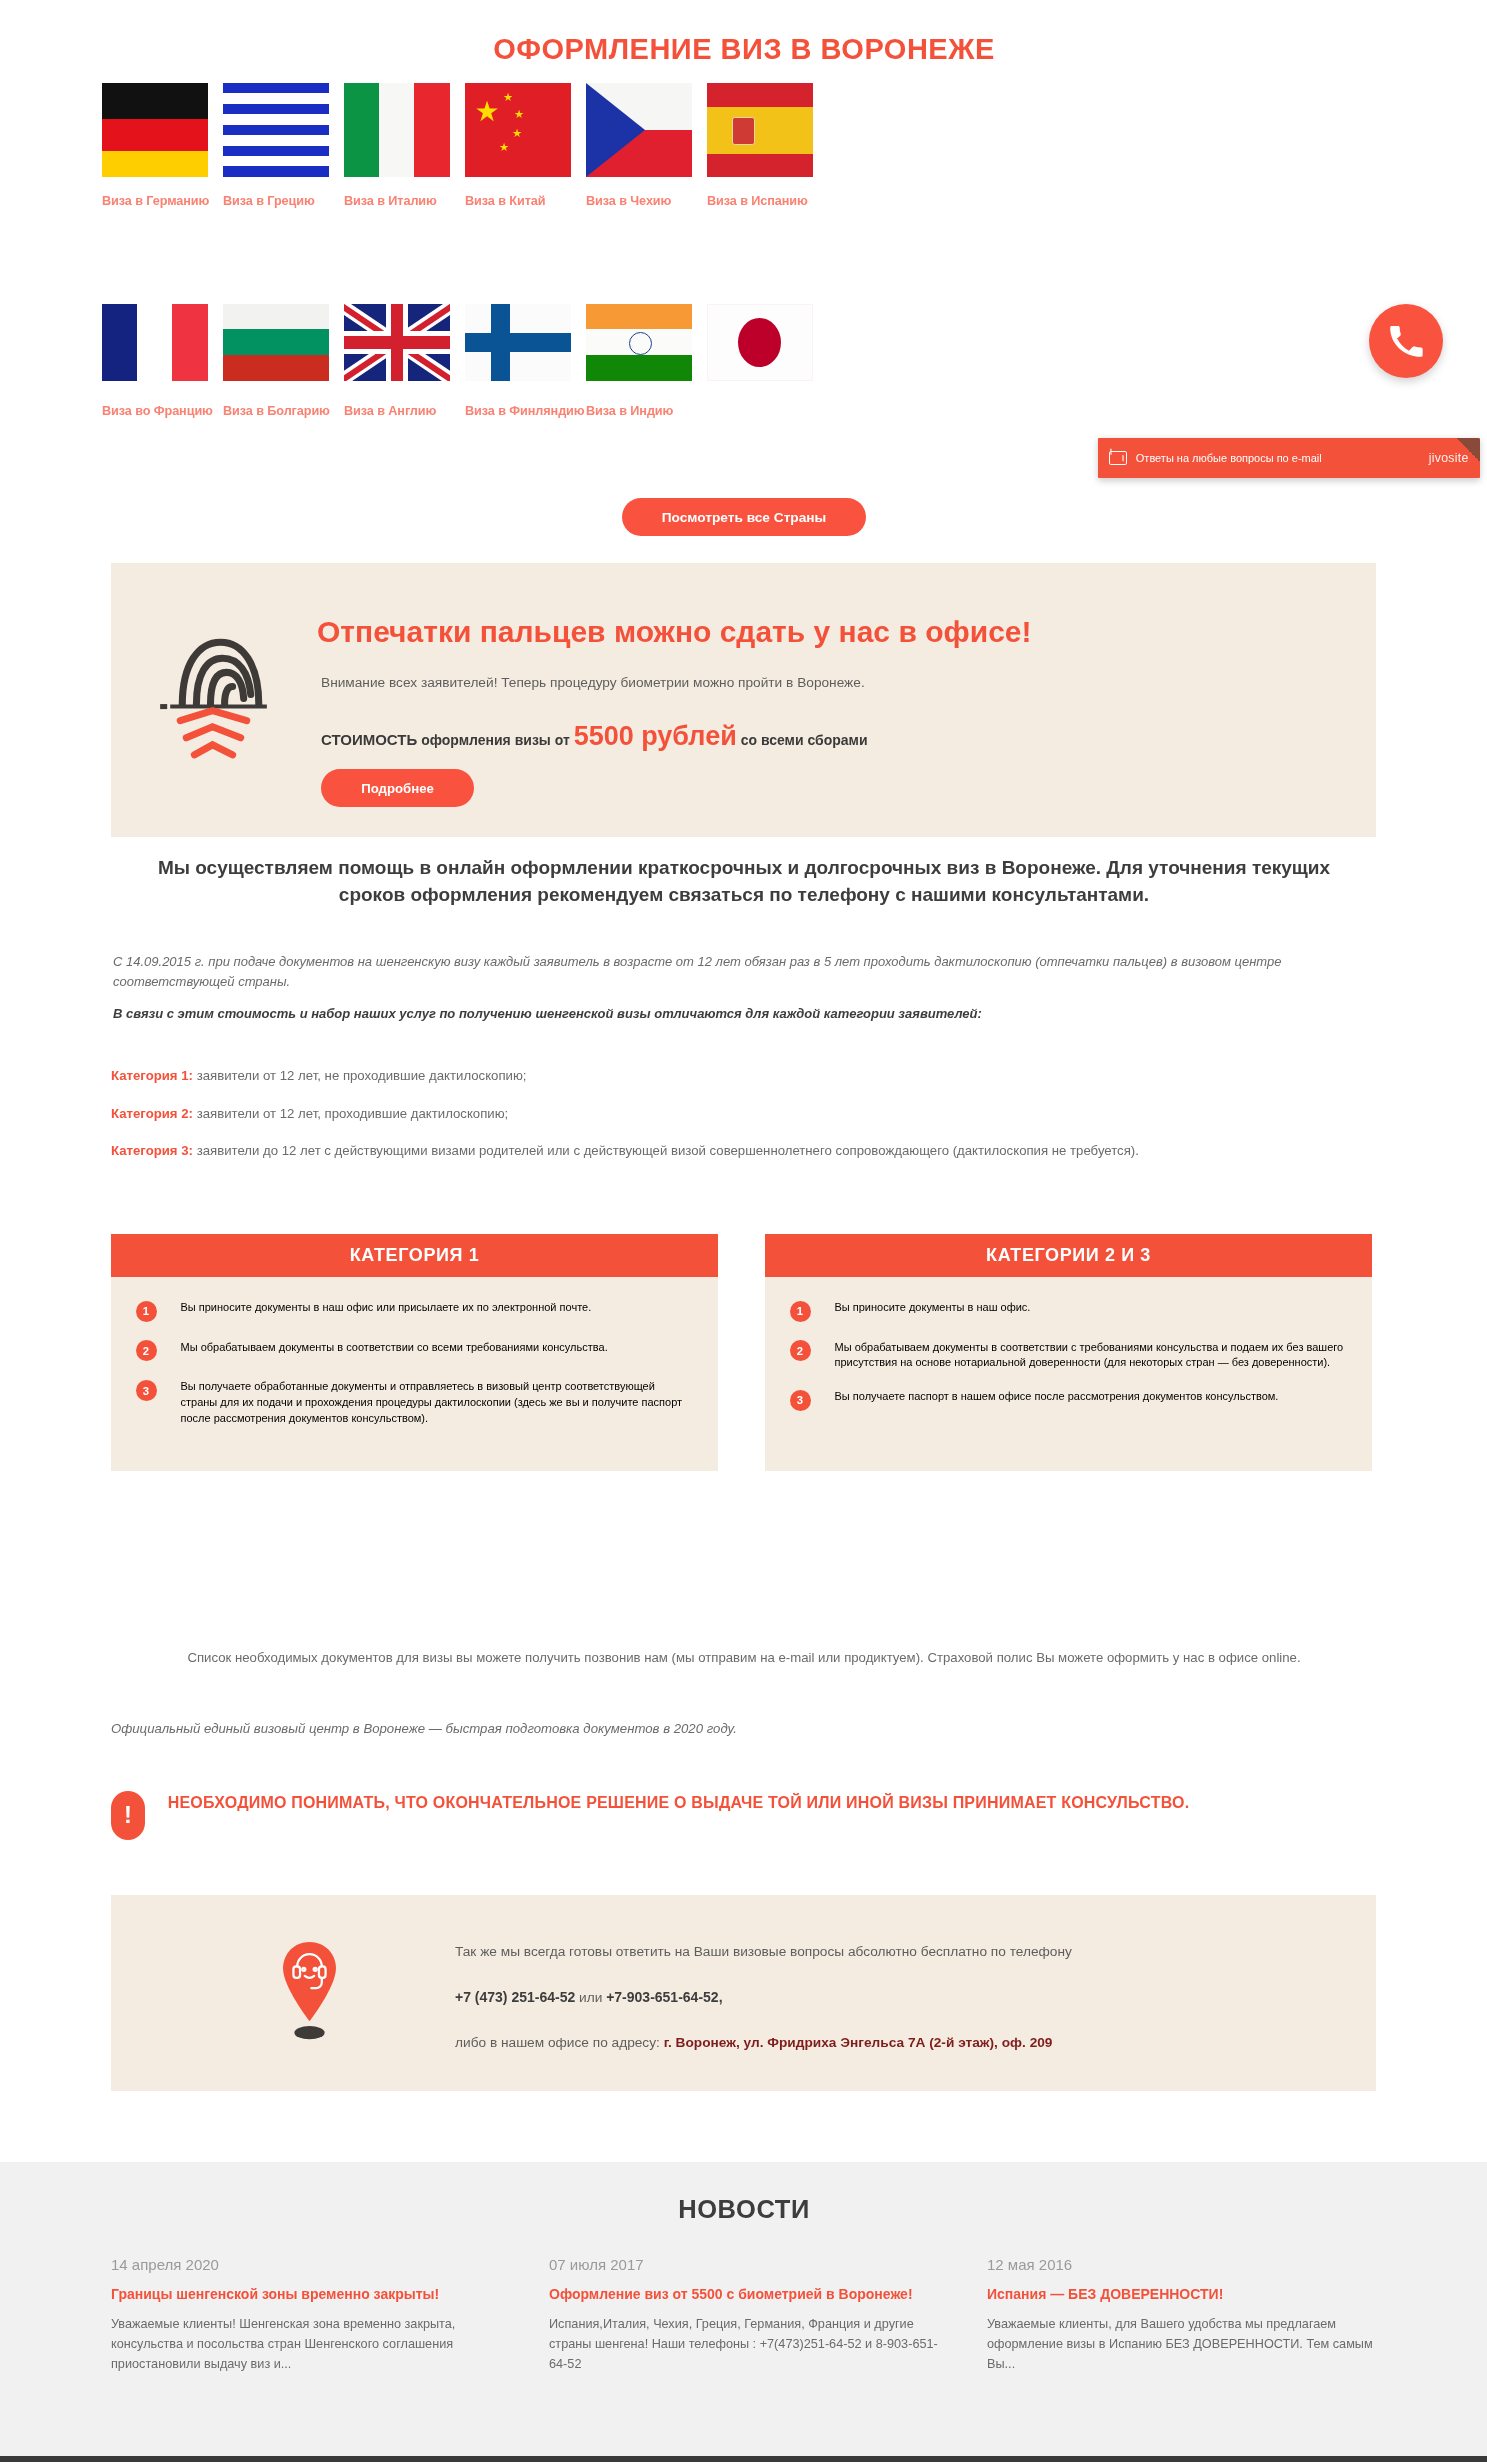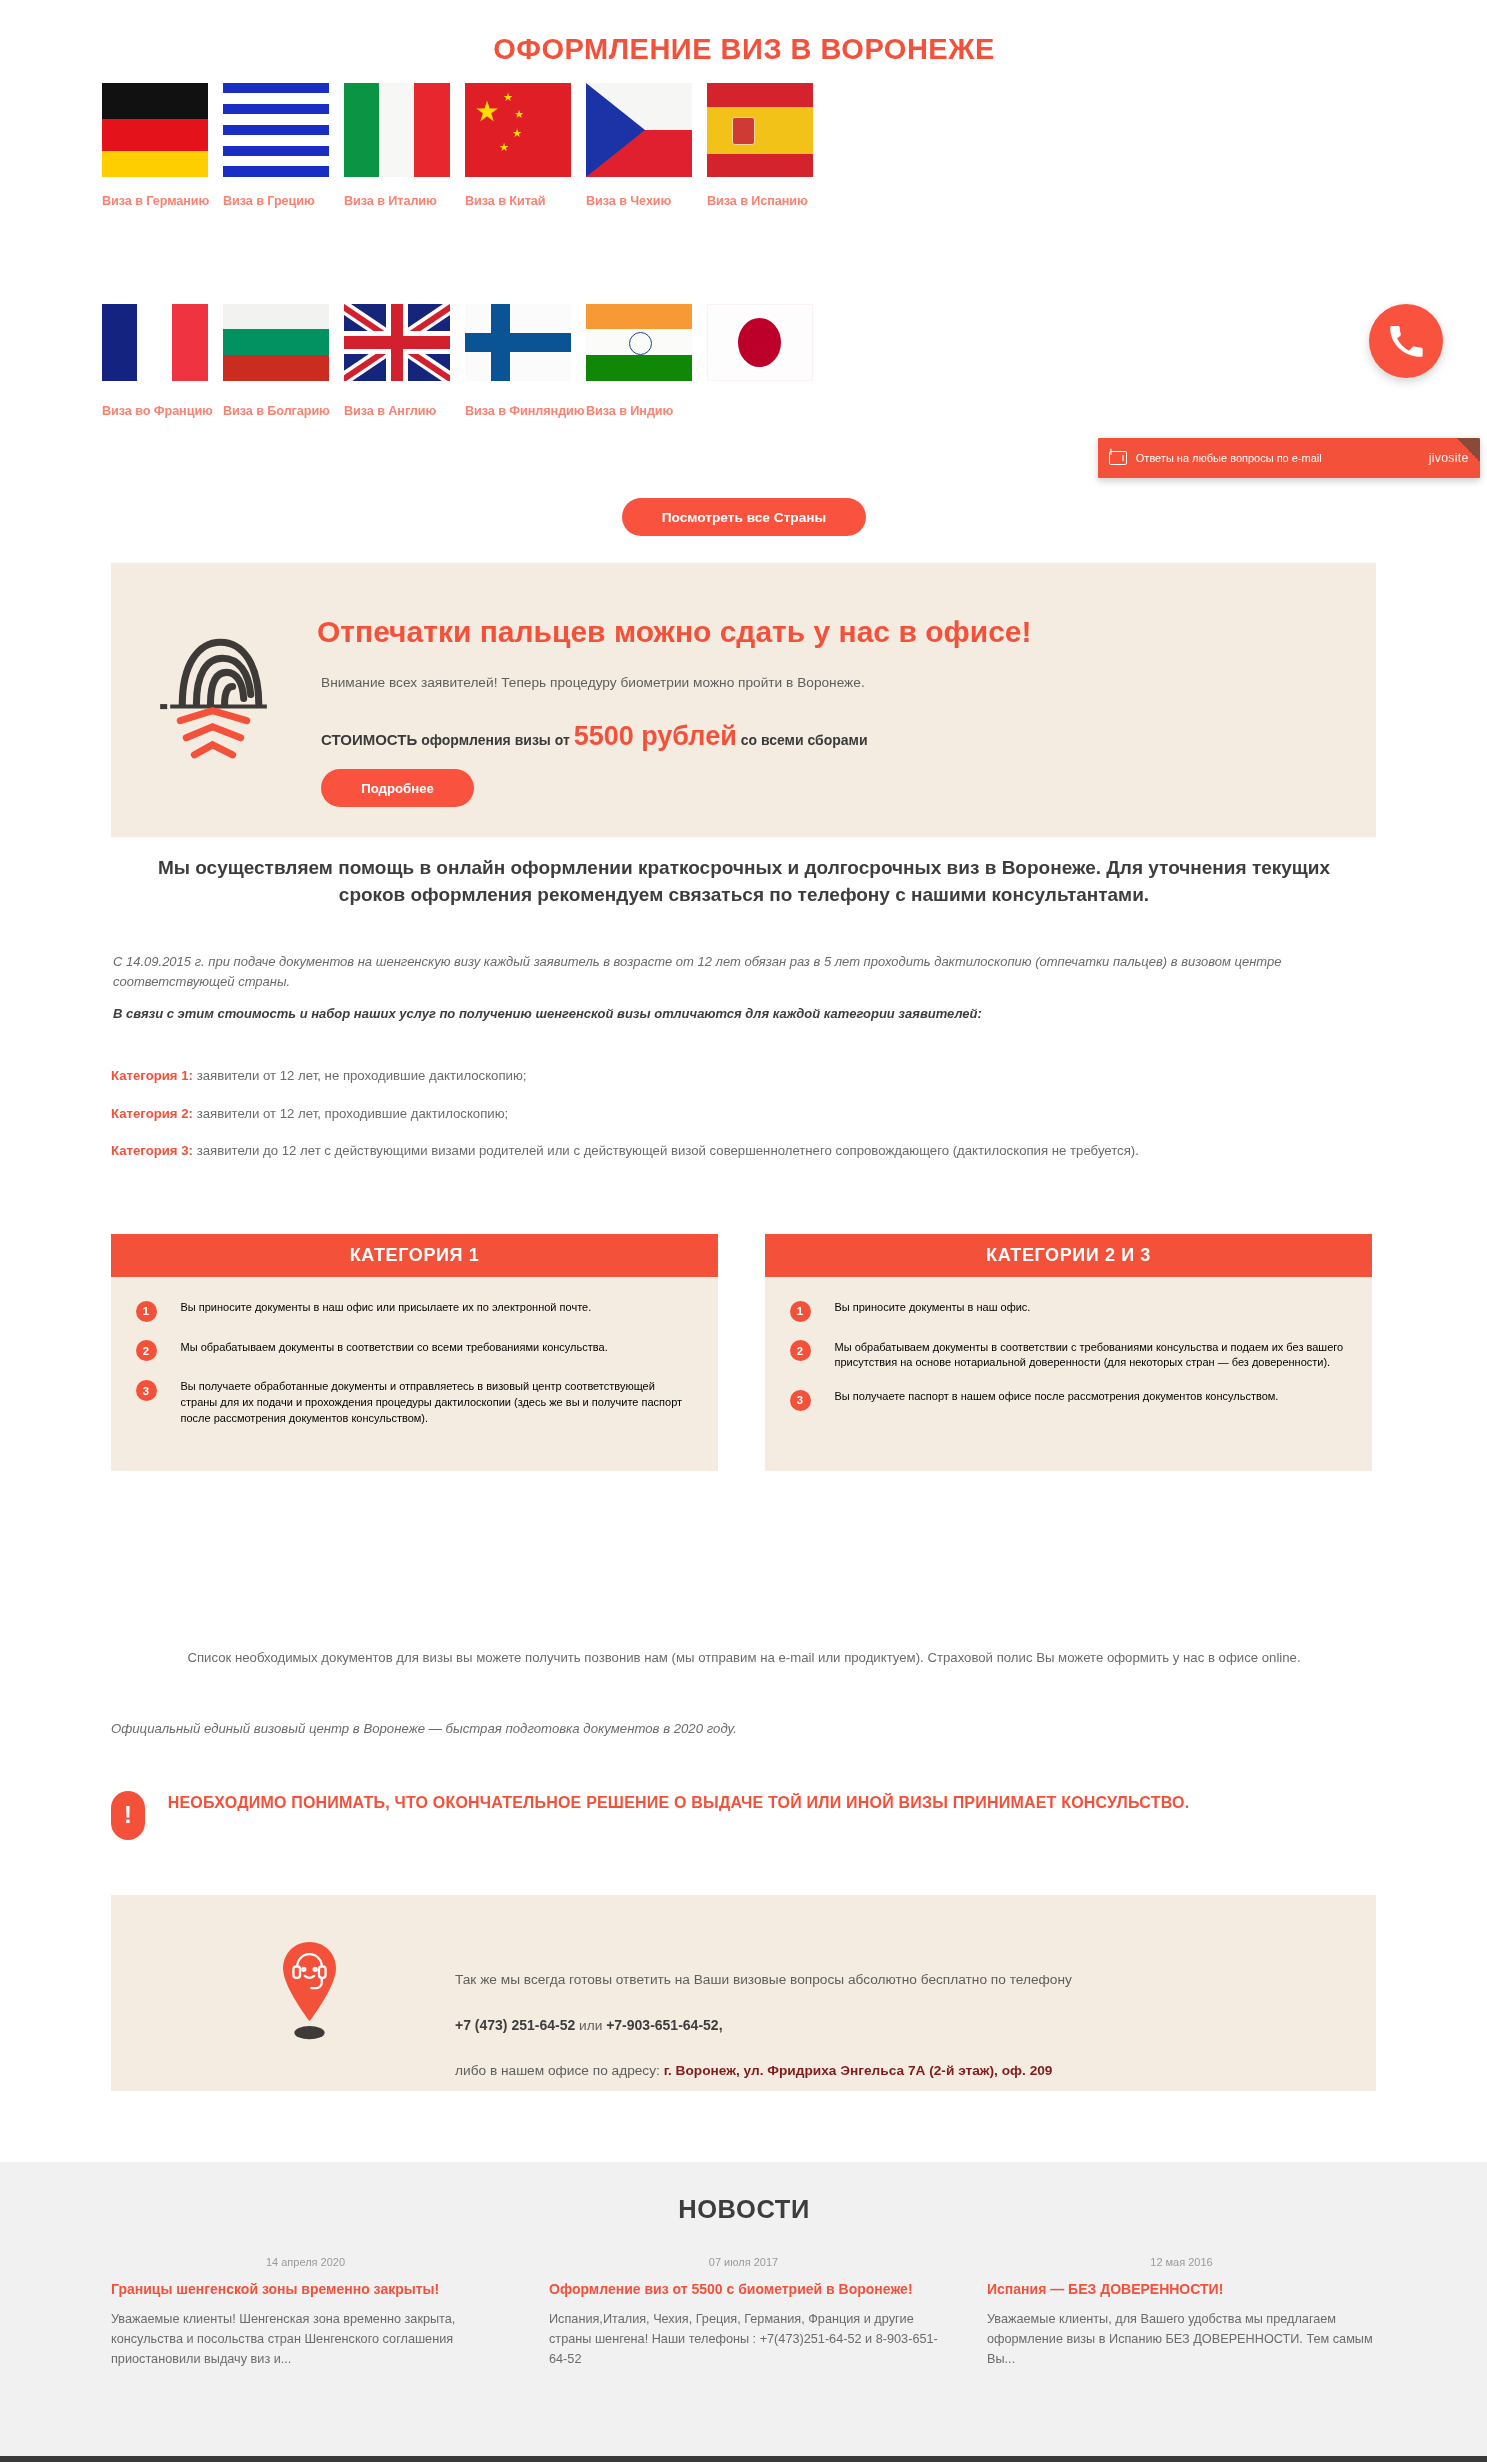--- a/index.html
+++ b/index.html
@@ -155,36 +155,36 @@
   }
   .warn .wtxt{
     margin-left:22.7px;font-size:16px;font-weight:bold;color:#f4513a;line-height:1.5;letter-spacing:0.2px;
   }
 
   
   .contact{
     position:absolute;left:111px;top:1895px;width:1265px;height:196px;background:#f4ece1;
   }
   .pin{position:absolute;left:170px;top:45px;width:57px;height:104px;}
-  .c-line{position:absolute;left:344px;font-size:13.7px;color:#5e5e5e;margin-top:28px;}
+  .c-line{position:absolute;left:344px;font-size:13.7px;color:#5e5e5e;}
   .c-line.l1{top:49px;}
   .c-line.l2{top:94px;font-weight:bold;color:#3d3d3d;font-size:14px;}
   .c-line.l2 .thin{font-weight:normal;color:#5e5e5e;font-size:13.7px;}
   .c-line.l3{top:140px;}
   .c-line.l3 b{color:#7f1d1d;}
 
   
   .news{position:absolute;left:0;top:2162px;width:1488px;height:300px;background:#f1f1f1;}
   .news-title{
     position:absolute;left:0;top:33px;width:1488px;text-align:center;
     font-size:25.5px;font-weight:bold;color:#3d3d3d;letter-spacing:0.6px;
   }
   .news-cols{position:absolute;left:111px;top:94px;width:1265px;display:flex;gap:49px;}
   .news-col{width:389px;}
-  .news-date{font-size:11px;color:#9a9a9a;text-align:center;}
+  .news-date{font-size:15px;color:#9a9a9a;}
   .news-head{
     margin-top:12.3px;font-size:14px;font-weight:bold;color:#f4513a;line-height:1.35;cursor:pointer;
   }
   .news-text{margin-top:11.3px;font-size:12.7px;color:#6b6b6b;line-height:1.55;}
   .news-footbar{position:absolute;left:0;bottom:0;width:1488px;height:5.7px;background:#3a3a3a;}
 </style>
 </head>
 <body>
 
 <div class="page">

